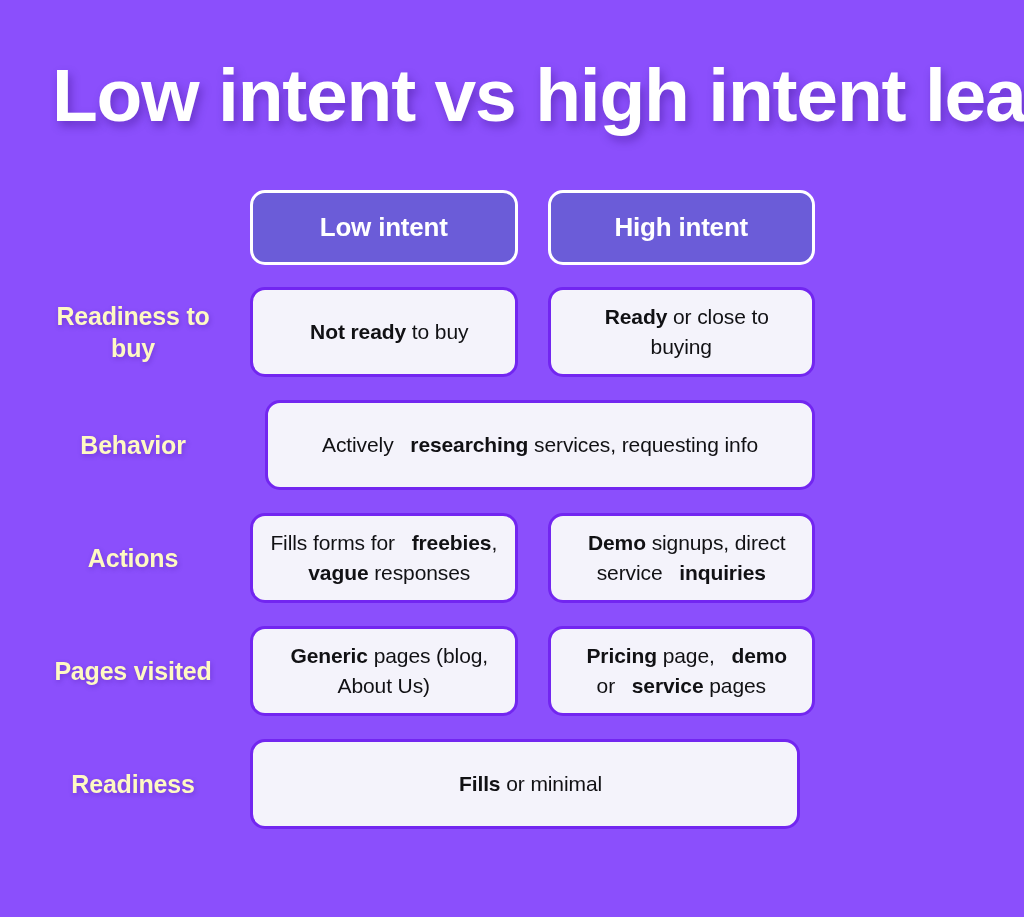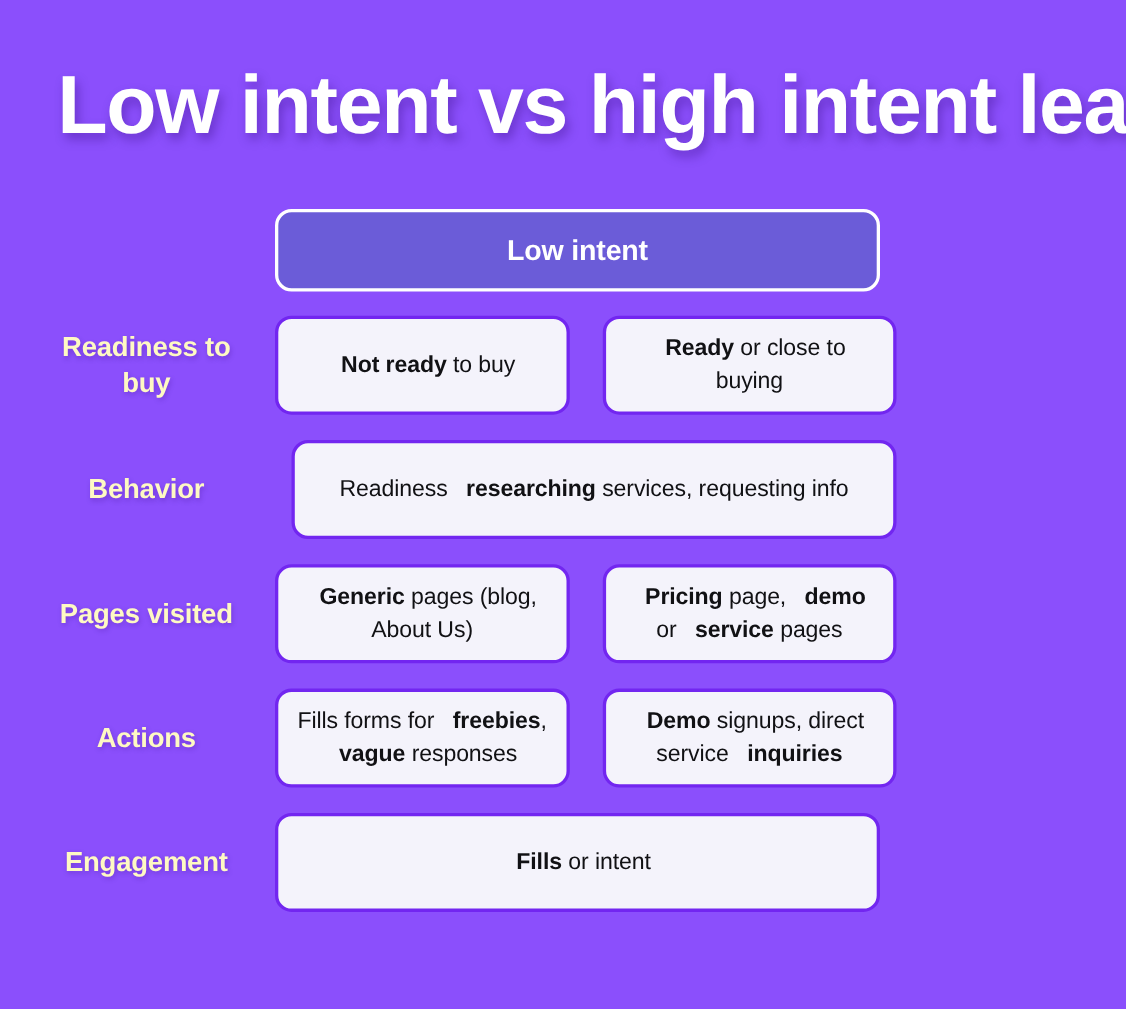--- a/index.html
+++ b/index.html
@@ -135,20 +135,25 @@
 
   <div class="table">
 
     <div class="row header-row">
       <div class="label-col"></div>
       <div class="cell-col left">
         <div class="pill">
           <span>Low intent</span>
         </div>
       </div>
+      <div class="cell-col right">
+        <div class="pill">
+          <span>High intent</span>
+        </div>
+      </div>
     </div>
 
     <div class="row">
       <div class="label-col">
         <div class="row-label">Readiness to buy</div>
       </div>
       <div class="cell-col left">
         <div class="card">
           <div class="card-text">
             <b>Not ready</b><span> to buy</span>
@@ -164,21 +169,41 @@
       </div>
     </div>
 
     <div class="row">
       <div class="label-col">
         <div class="row-label">Behavior</div>
       </div>
       <div class="cell-col right">
         <div class="card">
           <div class="card-text">
-            <span>Readiness </span><b>researching</b><span> services, requesting info</span>
+            <span>Actively </span><b>researching</b><span> services, requesting info</span>
+          </div>
+        </div>
+      </div>
+    </div>
+
+    <div class="row">
+      <div class="label-col">
+        <div class="row-label">Actions</div>
+      </div>
+      <div class="cell-col left">
+        <div class="card">
+          <div class="card-text">
+            <span>Fills forms for </span><b>freebies</b><span>, </span><b>vague</b><span> responses</span>
+          </div>
+        </div>
+      </div>
+      <div class="cell-col right">
+        <div class="card">
+          <div class="card-text">
+            <b>Demo</b><span> signups, direct service </span><b>inquiries</b>
           </div>
         </div>
       </div>
     </div>
 
     <div class="row">
       <div class="label-col">
         <div class="row-label">Pages visited</div>
       </div>
       <div class="cell-col left">
@@ -192,45 +217,25 @@
         <div class="card">
           <div class="card-text">
             <b>Pricing</b><span> page, </span><b>demo</b><span> or </span><b>service</b><span> pages</span>
           </div>
         </div>
       </div>
     </div>
 
     <div class="row">
       <div class="label-col">
-        <div class="row-label">Actions</div>
-      </div>
-      <div class="cell-col left">
-        <div class="card">
-          <div class="card-text">
-            <span>Fills forms for </span><b>freebies</b><span>, </span><b>vague</b><span> responses</span>
-          </div>
-        </div>
-      </div>
-      <div class="cell-col right">
-        <div class="card">
-          <div class="card-text">
-            <b>Demo</b><span> signups, direct service </span><b>inquiries</b>
-          </div>
-        </div>
-      </div>
-    </div>
-
-    <div class="row">
-      <div class="label-col">
-        <div class="row-label">Engagement</div>
-      </div>
-      <div class="cell-col left">
-        <div class="card">
-          <div class="card-text">
-            <b>Fills</b><span> or intent</span>
+        <div class="row-label">Readiness</div>
+      </div>
+      <div class="cell-col left">
+        <div class="card">
+          <div class="card-text">
+            <b>Fills</b><span> or minimal</span>
           </div>
         </div>
       </div>
     </div>
 
   </div>
 </div>
 
 </body></html>

